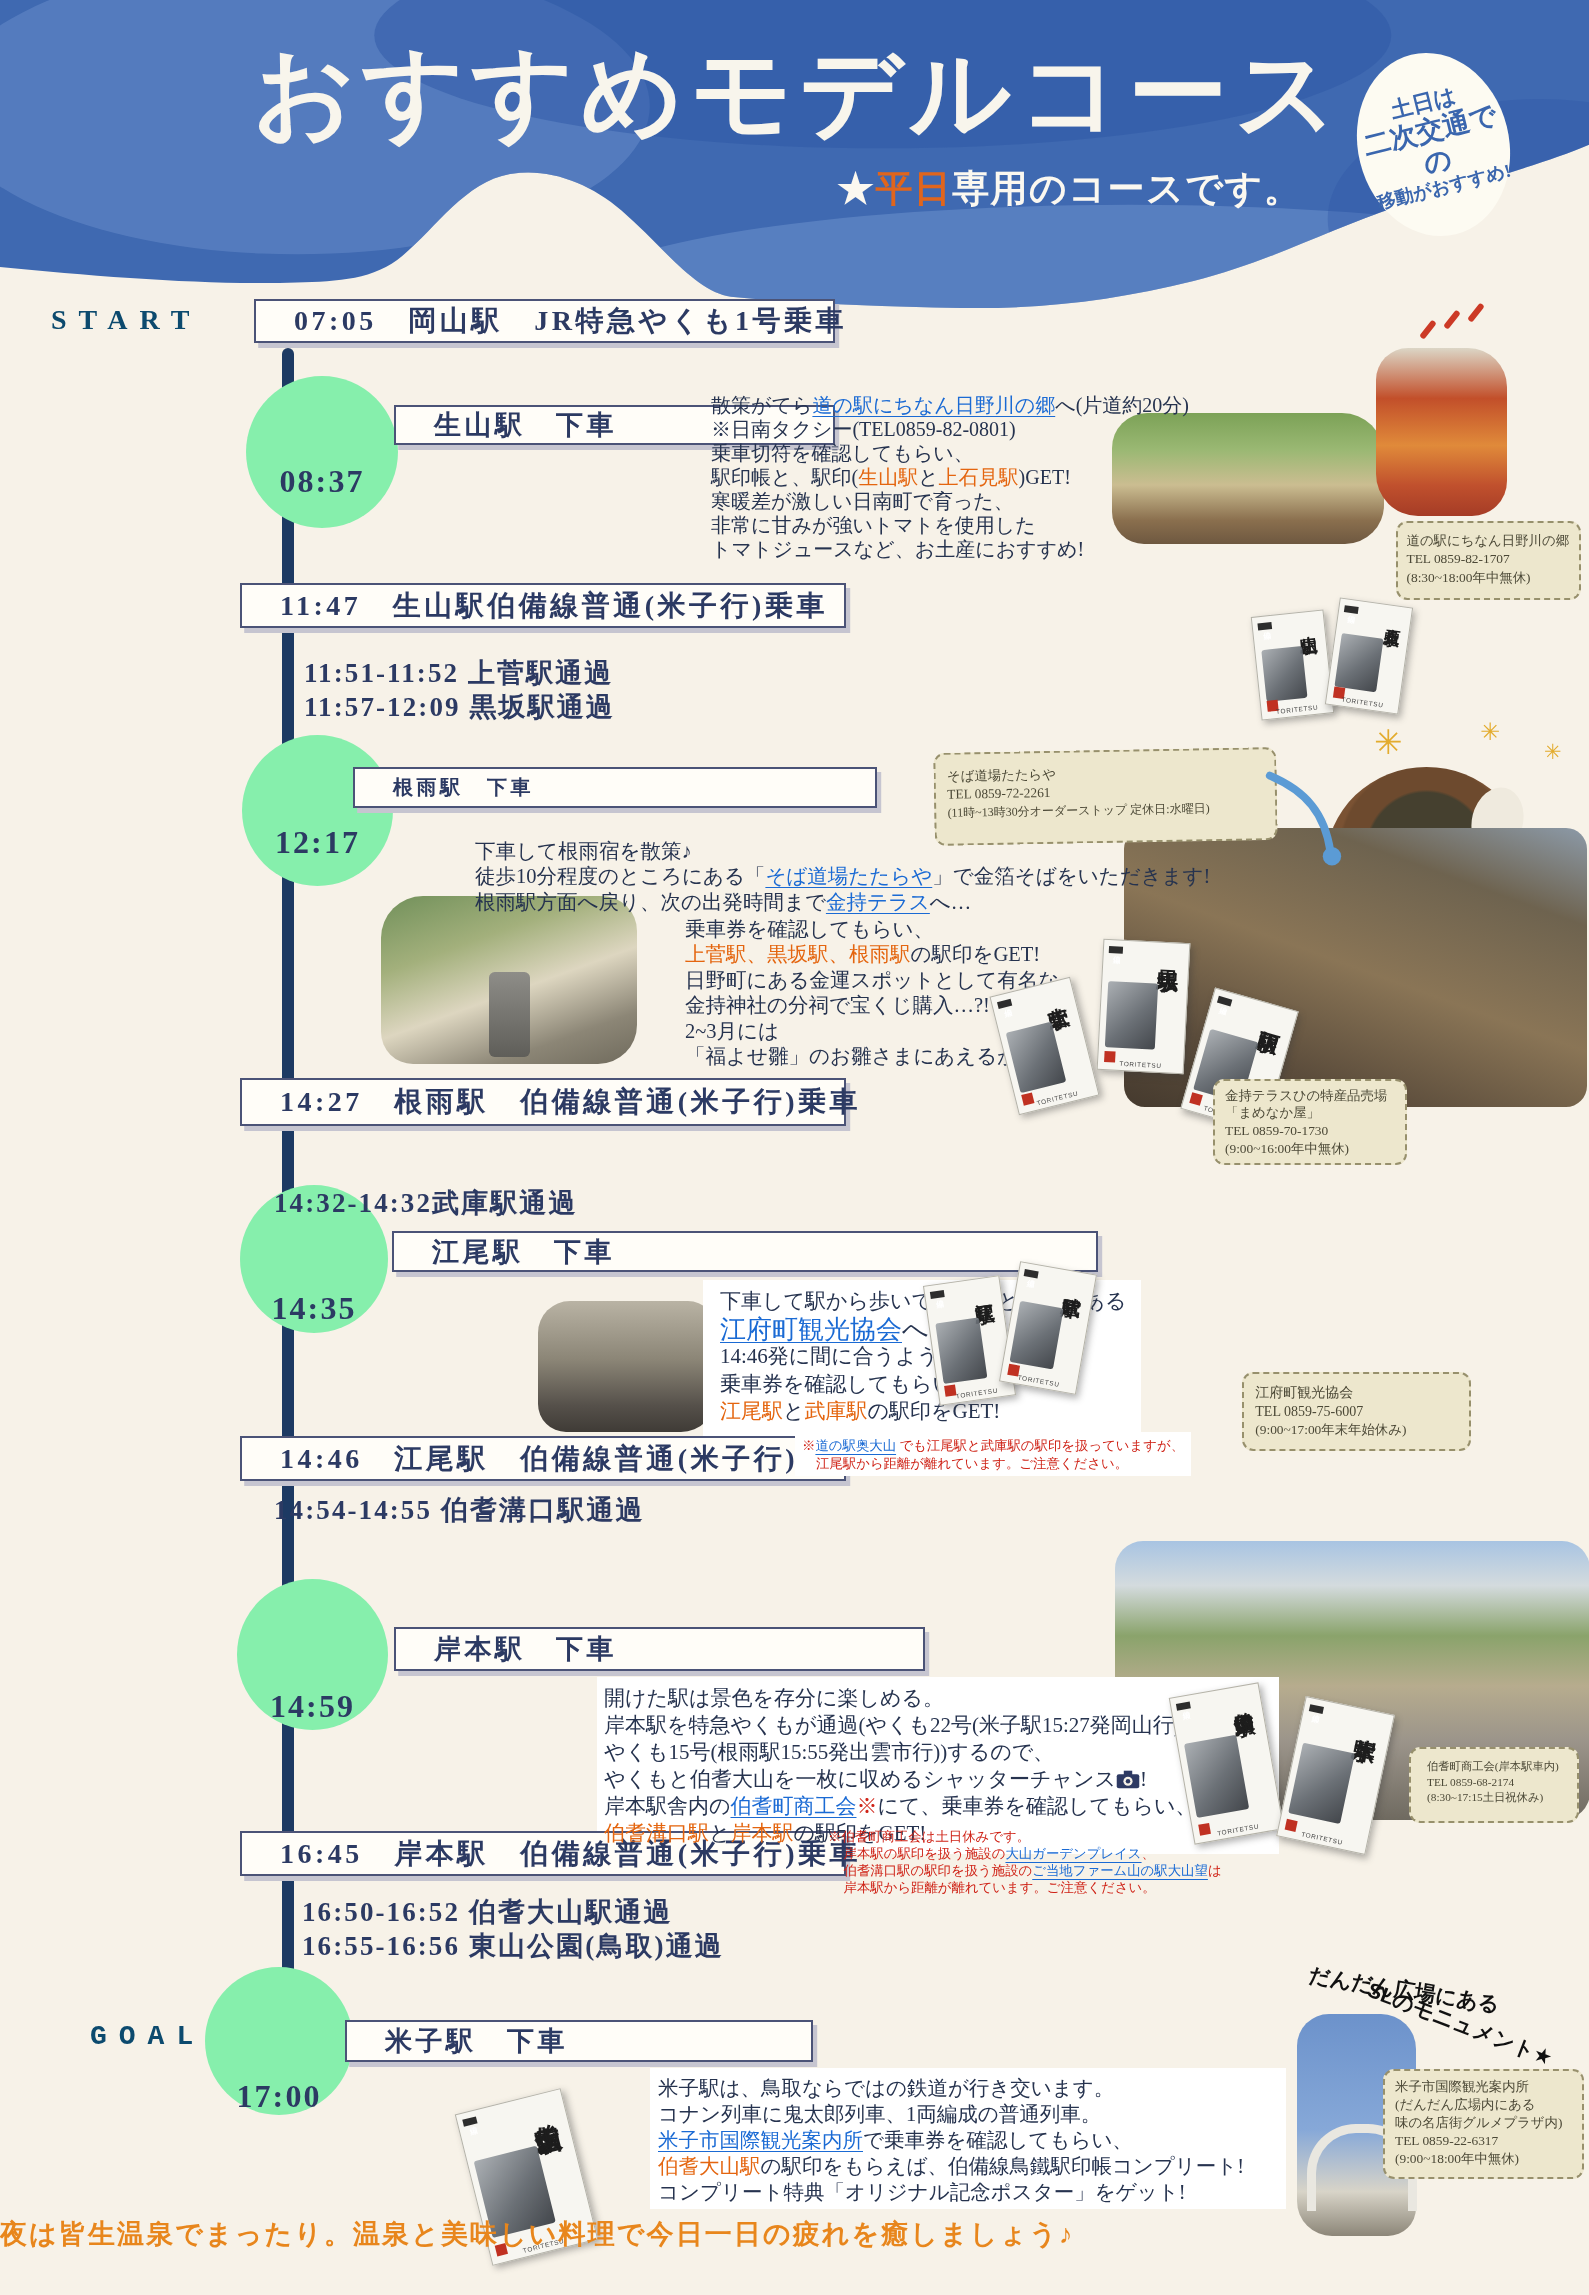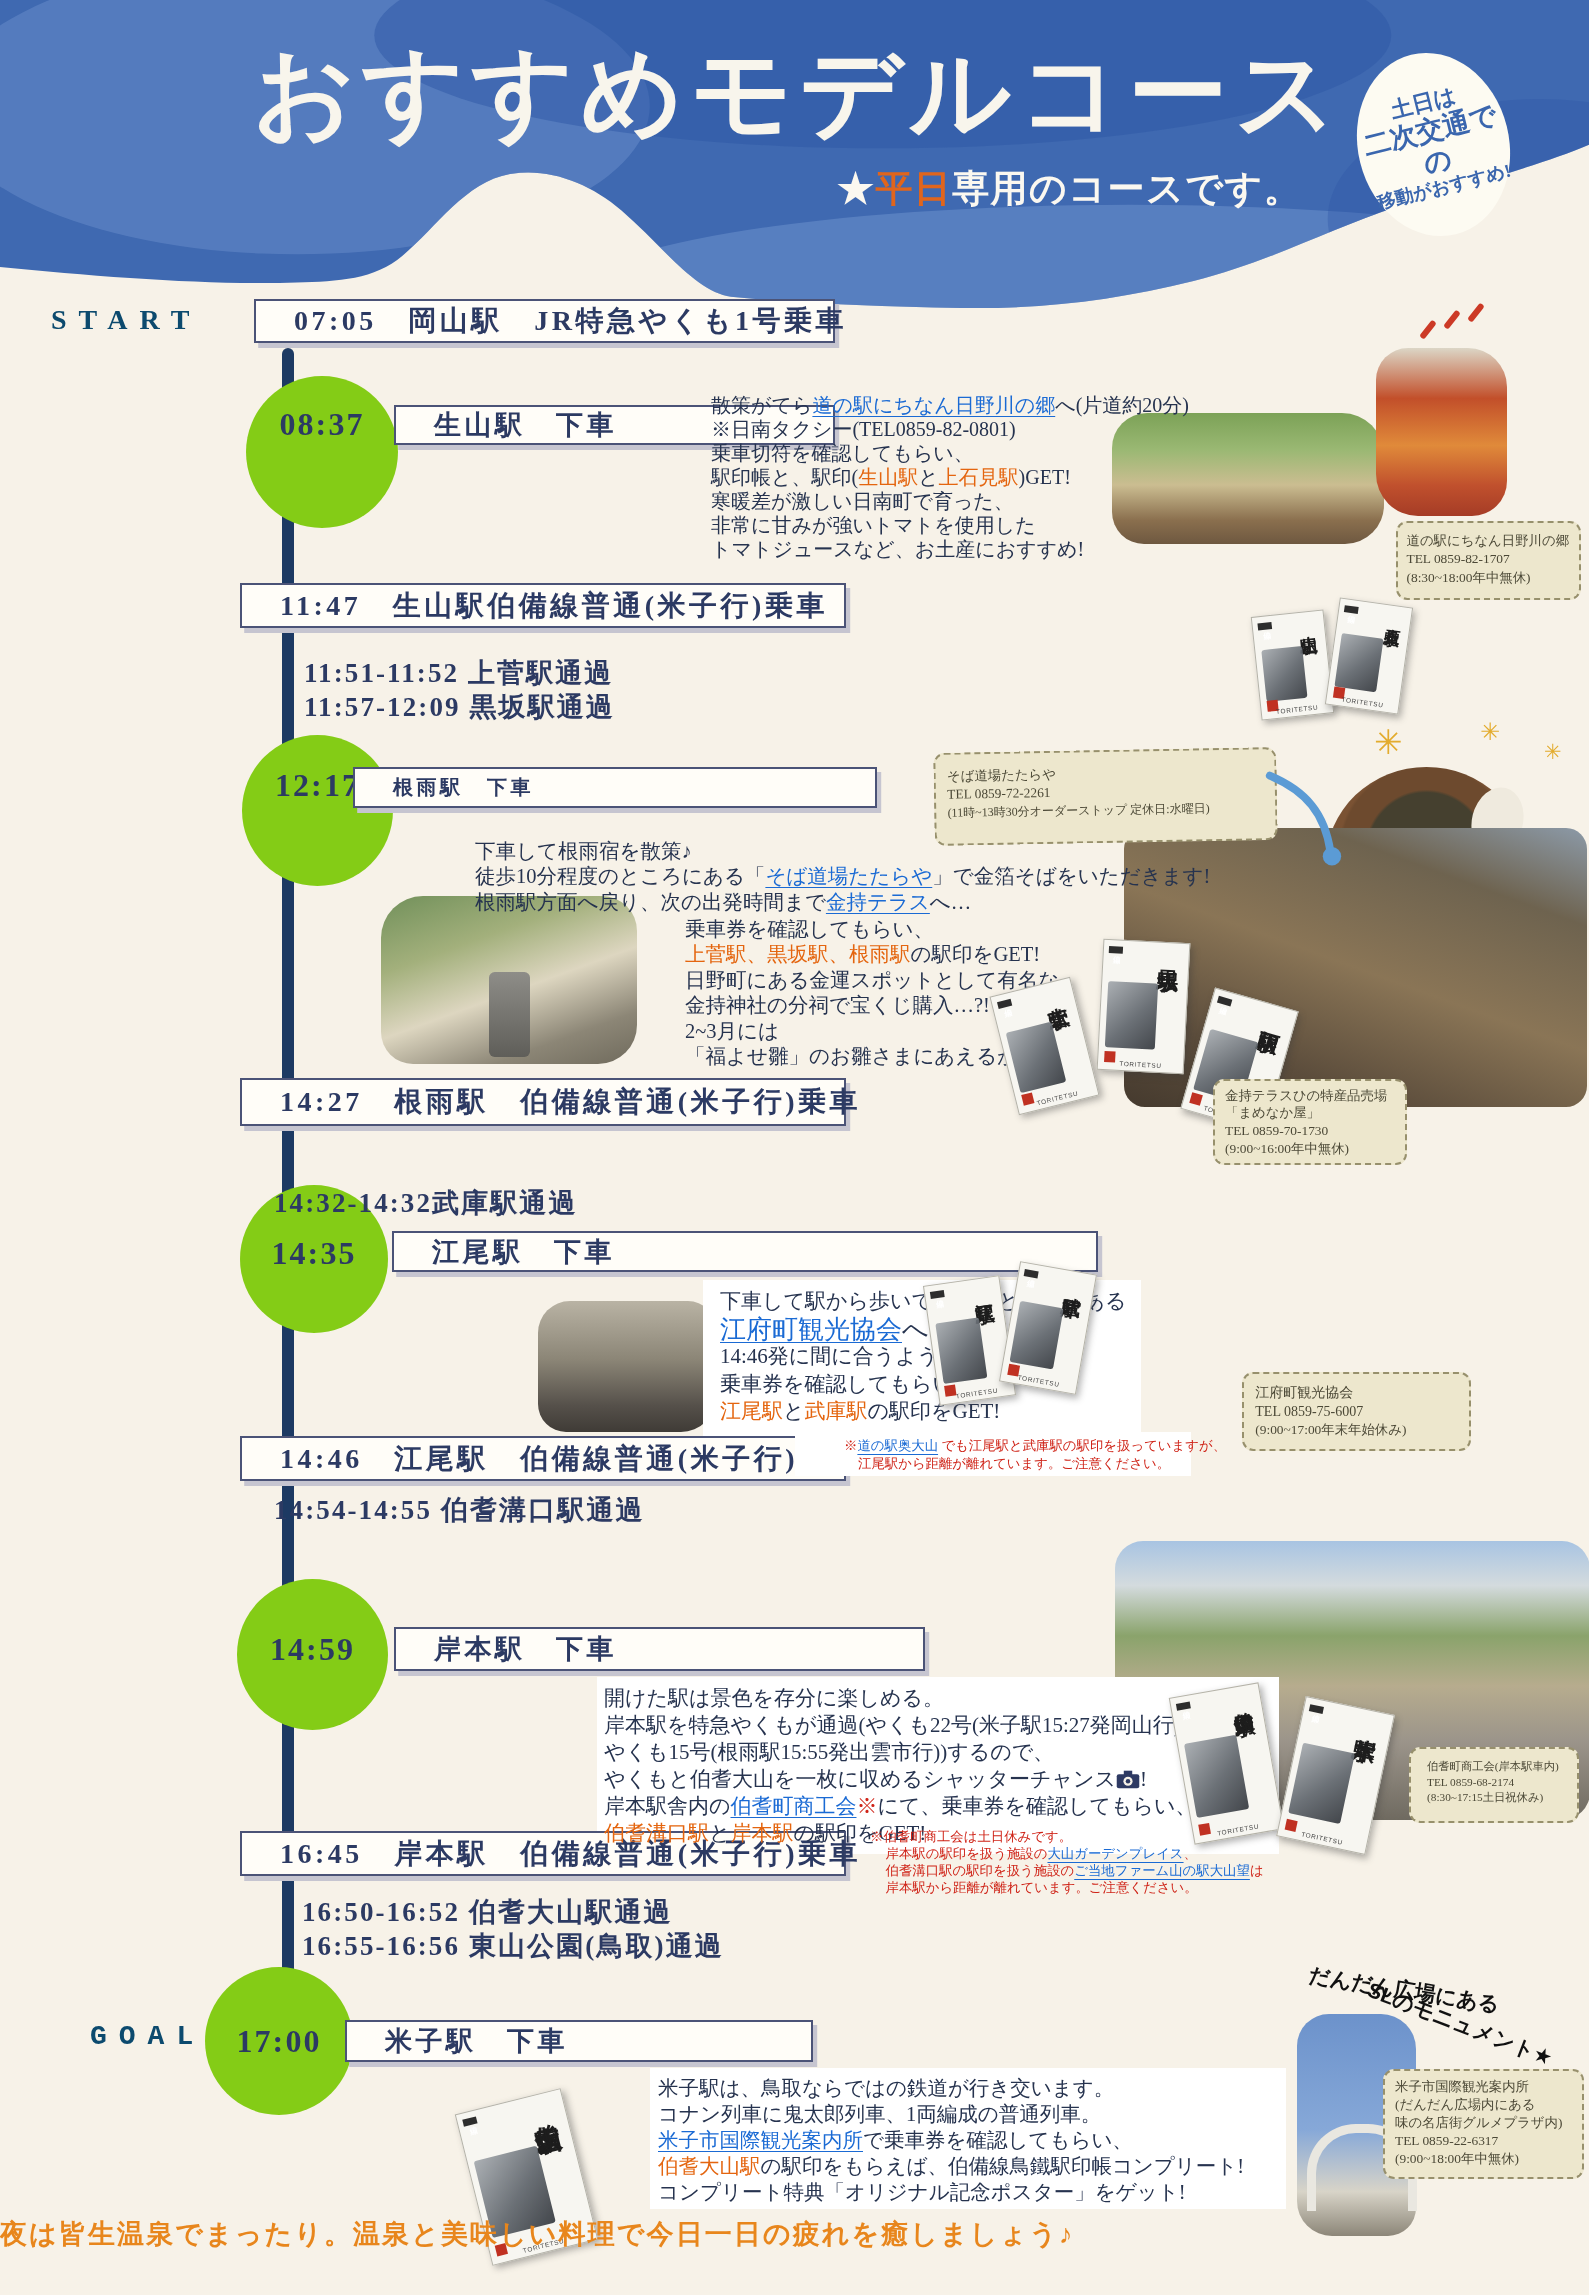--- a/index.html
+++ b/index.html
@@ -12,35 +12,35 @@
          letter-spacing:7px;z-index:2;white-space:nowrap;}
   .star-line{position:absolute;left:837px;top:164px;font-size:37px;font-weight:bold;color:#fbf8f0;
          z-index:2;white-space:nowrap;letter-spacing:1.4px;}
   .badge{position:absolute;left:1358px;top:52px;width:151px;height:185px;background:#fdfbf2;border-radius:50%;
          transform:rotate(-14deg);z-index:3;display:flex;flex-direction:column;align-items:center;
          justify-content:center;color:#3a66ae;font-weight:bold;text-align:center;line-height:1.18;}
   .badge .b1{font-size:22px;} .badge .b2{font-size:27px;} .badge .b3{font-size:18.4px;}
   
   .tl-bar{position:absolute;left:282px;top:348px;width:12px;height:1673px;background:#1d3a63;
           border-radius:6.4px;z-index:3;}
-  .circle{position:absolute;background:#84cc16;border-radius:50%;display:flex;align-items:center;
+  .circle{position:absolute;background:#86efac;border-radius:50%;display:flex;align-items:flex-end;
           justify-content:center;z-index:4;color:#2c3a63;font-size:32px;letter-spacing:2.1px;font-weight:600;}
   .box{position:absolute;background:#fffdf8;border:2.1px solid #4b5377;box-shadow:4.2px 5px 0 #c6c5d0;
        display:flex;align-items:center;padding-left:38px;font-weight:bold;color:#2c3a63;
        letter-spacing:3.5px;font-size:28px;z-index:5;white-space:nowrap;box-sizing:border-box;}
   .bigword{position:absolute;font-size:28px;font-weight:600;letter-spacing:12px;color:#0c4a6e;z-index:5;white-space:nowrap;}
   .pass{position:absolute;color:#2c3a63;font-weight:bold;font-size:27px;letter-spacing:2.1px;z-index:5;white-space:nowrap;}
   
   .desc{position:absolute;color:#26334f;z-index:6;}
   .desc .ln{white-space:nowrap;}
   .link{color:#1a6ad4;text-decoration:underline;text-decoration-thickness:1.4px;text-underline-offset:3.5px;}
   .orange{color:#e4650f;}
   .red{color:#cf2317;}
   .warn{position:absolute;color:#cf2317;z-index:6;}
-  .warn .ln{white-space:nowrap;margin-left:42px;}
+  .warn .ln{white-space:nowrap;}
   .wpanel{position:absolute;background:#ffffff;z-index:5;}
   
   .note{position:absolute;background:#ede7cd;border:2.1px dashed #97906c;border-radius:11.3px;color:#4b4836;
         z-index:7;line-height:1.38;box-sizing:border-box;}
   .note .ln{white-space:nowrap;}
   
   .stamp{position:absolute;background:#f7f6f1;border:0.7px solid #b4b2a8;box-shadow:2.8px 3.5px 7px rgba(60,60,60,.4);z-index:6;}
   .stamp .nm{position:absolute;top:10px;right:5.7px;writing-mode:vertical-rl;font-weight:bold;color:#1d1d1d;letter-spacing:1.4px;}
   .stamp .ln-chip{position:absolute;top:5.7px;left:5px;writing-mode:vertical-rl;font-size:7.8px;background:#2d2d2d;color:#fff;
         padding:2.8px 1.4px;letter-spacing:0.7px;}

